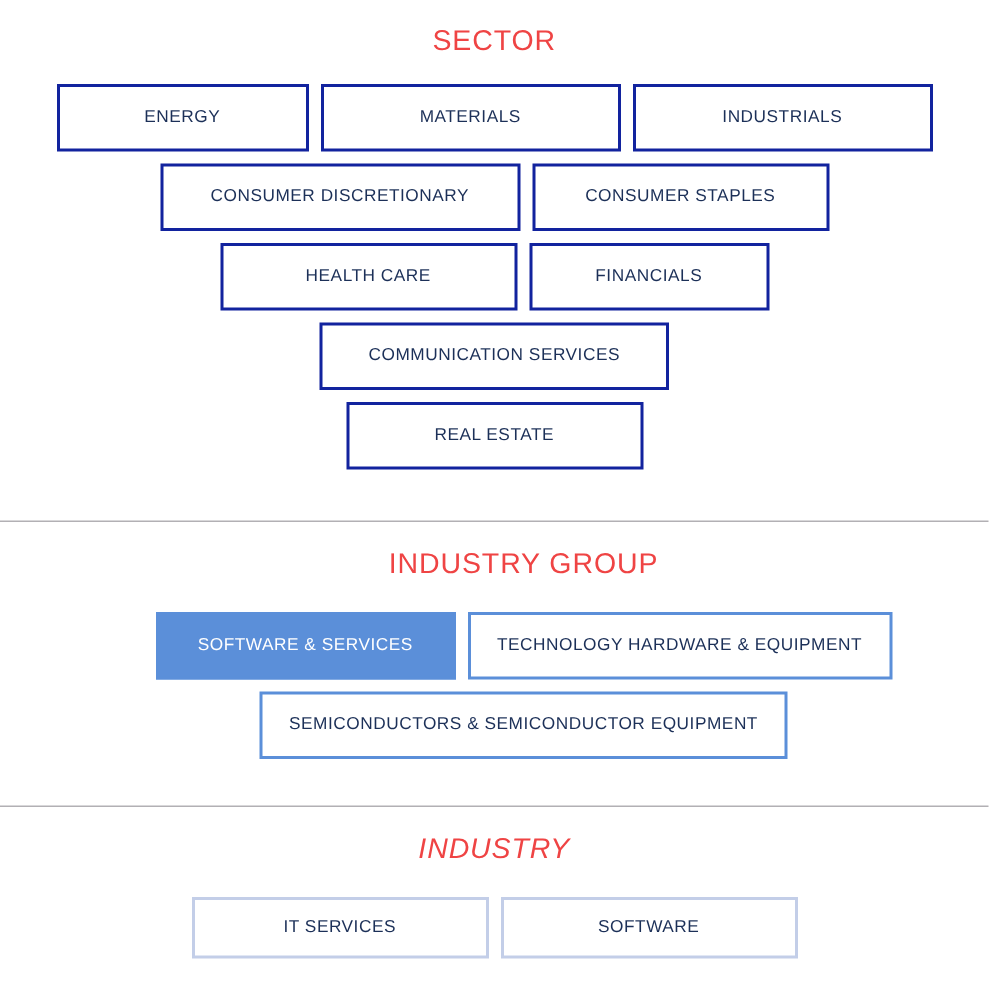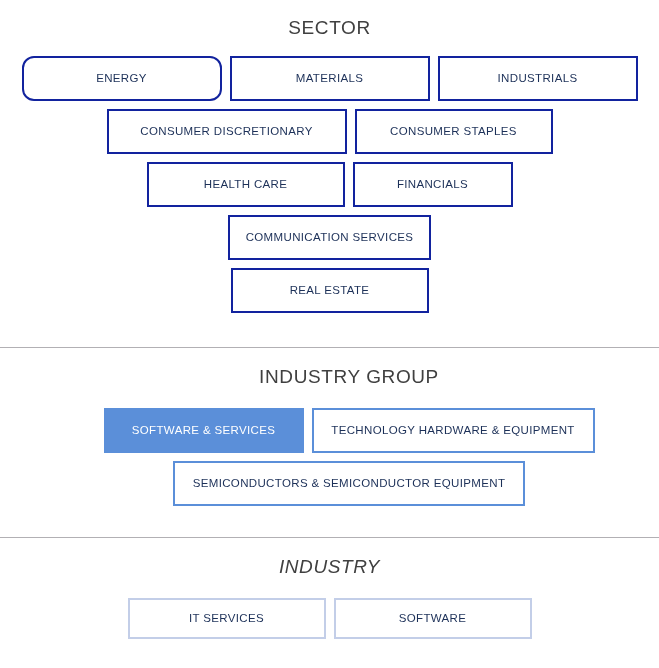--- a/index.html
+++ b/index.html
@@ -28,21 +28,21 @@
     box-sizing: border-box;
     width: 100%;
     background: #ffffff;
   }
   .section + .section {
     border-top: 1px solid #b2b0b4;
   }
 
   .section-title {
     text-align: center;
-    color: #404040;
+    color: #ef4444;
     font-size: 19px;
     letter-spacing: 0.6px;
     font-weight: 400;
     line-height: 1;
   }
 
   #section-sector   { height: 347px; padding-top: 18px; }
   #section-group    { height: 190px; padding-top: 19px; padding-left: 39px; }
   #section-industry { height: 130px; padding-top: 19px; }
 
@@ -110,34 +110,34 @@
 </style>
 </head>
 <body>
 
 <div class="slicer-panel">
 
   <div class="section" id="section-sector">
     <div class="section-title">SECTOR</div>
     <div id="sector-rows">
         <div class="chip-row">
-          <div class="chip chip-sector" style="width: 200px; border-radius: 12px;">ENERGY</div>
+          <div class="chip chip-sector" style="width: 168px;">ENERGY</div>
           <div class="chip chip-sector" style="width: 200px;">MATERIALS</div>
           <div class="chip chip-sector" style="width: 200px;">INDUSTRIALS</div>
         </div>
         <div class="chip-row">
           <div class="chip chip-sector" style="width: 240px;">CONSUMER DISCRETIONARY</div>
           <div class="chip chip-sector" style="width: 198px;">CONSUMER STAPLES</div>
         </div>
         <div class="chip-row">
           <div class="chip chip-sector" style="width: 198px;">HEALTH CARE</div>
           <div class="chip chip-sector" style="width: 160px;">FINANCIALS</div>
         </div>
         <div class="chip-row">
-          <div class="chip chip-sector" style="width: 203px;">COMMUNICATION SERVICES</div>
+          <div class="chip chip-sector" style="width: 233px;">COMMUNICATION SERVICES</div>
         </div>
         <div class="chip-row">
           <div class="chip chip-sector" style="width: 198px;">REAL ESTATE</div>
         </div>
       </div>
   </div>
 
   <div class="section" id="section-group">
     <div class="section-title">INDUSTRY GROUP</div>
     <div id="group-rows">

